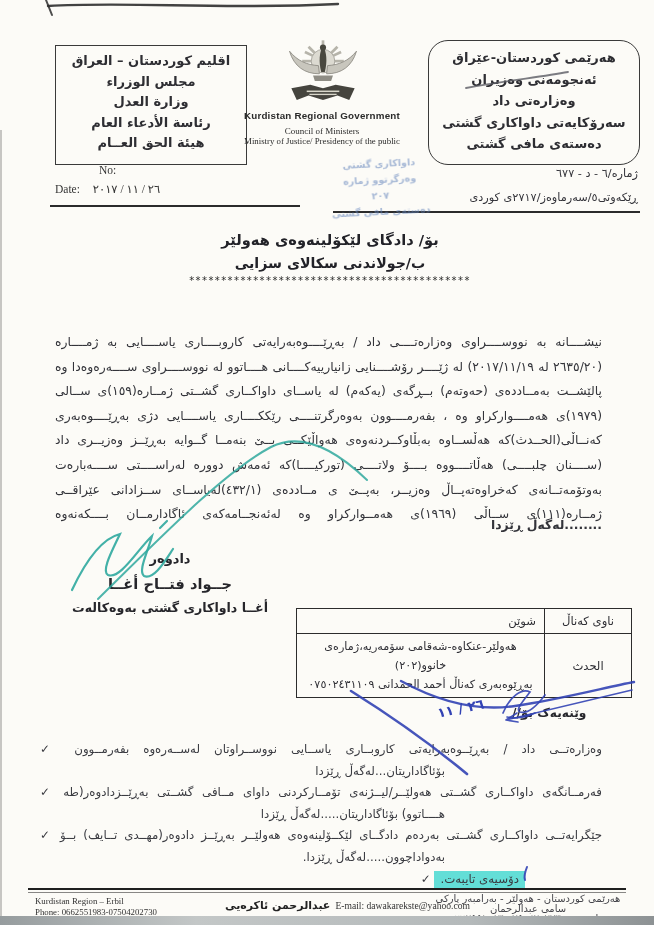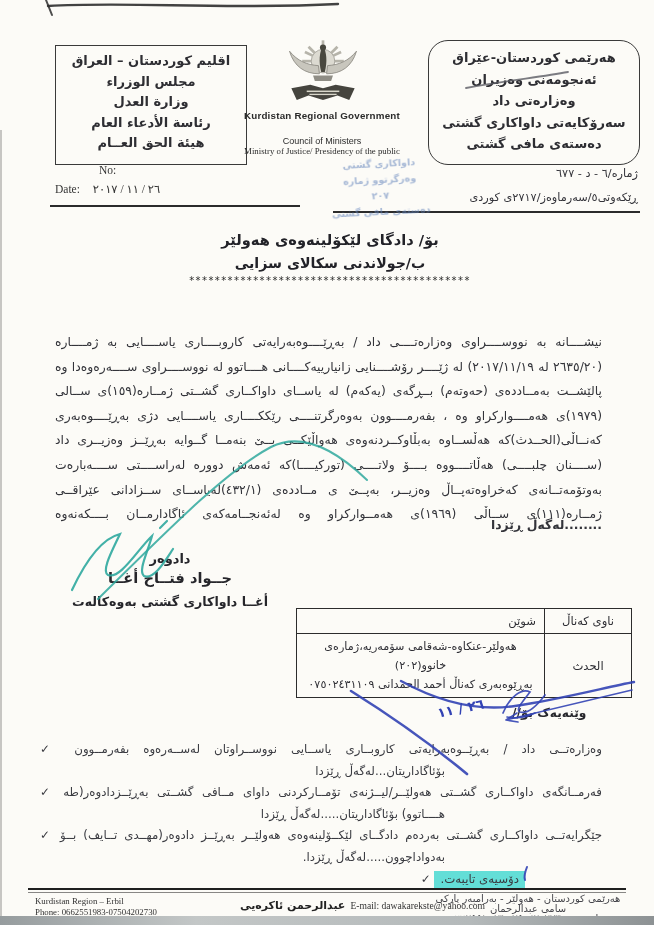--- a/index.html
+++ b/index.html
@@ -14,21 +14,21 @@
   
   .hdr-box{border:1.6px solid #3a3a3a;text-align:center;}
   .hdr-left{left:55px;top:45px;width:190px;height:113px;padding-top:5px;
     font-size:13px;line-height:20.5px;font-weight:700;}
   .hdr-right{left:428px;top:40px;width:210px;height:117px;padding-top:6px;
     font-size:13px;line-height:21.5px;font-weight:600;border-radius:20px;}
 
   .emblem{left:277px;top:34px;width:92px;height:76px;}
   .captions{left:202px;top:110px;width:240px;text-align:center;color:#2b2b2b;}
   .cap1{font-size:9.8px;font-weight:700;font-family:"Liberation Sans",sans-serif;letter-spacing:.2px;}
-  .cap2{font-size:9px;font-family:Liberation Sans, sans-serif;margin-top:15px;}
+  .cap2{font-size:9px;font-family:Liberation Serif, serif;margin-top:5px;}
   .cap3{font-size:8.8px;font-family:"Liberation Serif",serif;}
 
   .no-date{left:55px;top:161px;font-family:"Liberation Serif",serif;font-size:11.5px;color:#333;line-height:19px;text-align:center;}
   .rule{background:#2b2b2b;height:1.6px;}
   .rule-left{left:50px;top:205px;width:250px;}
   .rule-right{left:333px;top:211px;width:307px;}
   .ref-block{left:370px;top:162px;width:268px;text-align:right;font-size:11.3px;line-height:24px;color:#34343a;}
 
   .stamp{left:302px;top:156px;width:156px;text-align:center;
     transform:rotate(-3deg);color:rgba(96,130,185,.55);
@@ -40,21 +40,21 @@
   .title-stars{font-size:10px;letter-spacing:1.4px;margin-top:4px;color:#2b2b2b;white-space:nowrap;overflow:hidden;}
 
   .body-block{left:55px;top:330px;width:547px;}
   .body-line{direction:rtl;text-align:justify;text-align-last:justify;
     font-size:12.4px;line-height:24.6px;color:#33343a;font-weight:500;}
   .closing{left:410px;top:517px;width:192px;direction:rtl;text-align:right;
     font-size:12.4px;color:#33343a;font-weight:700;}
 
   .sig-block{left:35px;top:551px;width:270px;text-align:center;color:#26262b;}
   .sig-role{font-size:13px;font-weight:700;}
-  .sig-name{font-size:14.6px;font-weight:700;margin-top:3px;}
+  .sig-name{font-size:14.6px;font-weight:700;margin-top:9px;}
   .sig-title{font-size:12.6px;font-weight:700;margin-top:8px;}
 
   table.info{left:296px;top:608px;width:336px;position:absolute;border-collapse:collapse;direction:rtl;}
   table.info th,table.info td{border:1.4px solid #2c2c2c;font-weight:500;color:#2f2f35;}
   table.info th{font-size:11.6px;height:22px;}
   th.col-name{width:84px;text-align:center;}
   th.col-loc{text-align:right;padding-left:6px;padding-right:8px;}
   td.cell-name{text-align:center;font-size:11.6px;}
   td.cell-loc{text-align:center;font-size:11.2px;line-height:19px;padding:3px 4px;}
 
@@ -66,21 +66,21 @@
   .checklist{left:40px;top:739px;width:562px;direction:rtl;color:#3a3b41;font-size:11.8px;}
   .check-line{line-height:21.6px;}
   .check-line.first{text-align:justify;text-align-last:justify;}
   .check-line.cont{text-align:right;padding-left:0;padding-right:157px;}
   .check-line.short{text-align:right;padding-right:77px;}
   .hl{background:rgba(72,216,209,.85);padding:1px 6px 2px;}
 
   .footer-sep1{left:28px;top:888px;width:598px;height:2.2px;background:#1f1f1f;}
   .footer-sep2{left:28px;top:892px;width:598px;height:.9px;background:rgba(40,40,40,.55);}
   .footer-left{left:35px;top:896px;font-family:"Liberation Serif",serif;font-size:8.8px;line-height:11px;color:#333;}
-  .footer-center{left:240px;top:899px;display:flex;align-items:center;gap:5px;}
+  .footer-center{left:225px;top:899px;display:flex;align-items:center;gap:5px;}
   .footer-name{font-size:11px;font-weight:700;color:#222;}
   .footer-email{font-family:"Liberation Serif",serif;font-size:9.6px;color:#333;}
   .footer-right{left:428px;top:894px;width:200px;text-align:center;direction:rtl;
     font-size:10px;line-height:10px;color:#44444a;}
 
   .scan-left{left:0;top:130px;bottom:9px;width:1.6px;background:rgba(60,60,60,.28);}
   .scan-bottom{left:0;bottom:0;width:654px;height:9px;
     background:linear-gradient(to right,#969c9e,#c3c7c7 30%,#b4b9ba 72%,#8d9294);}
   .ink{left:0;top:0;pointer-events:none;}
 </style>

